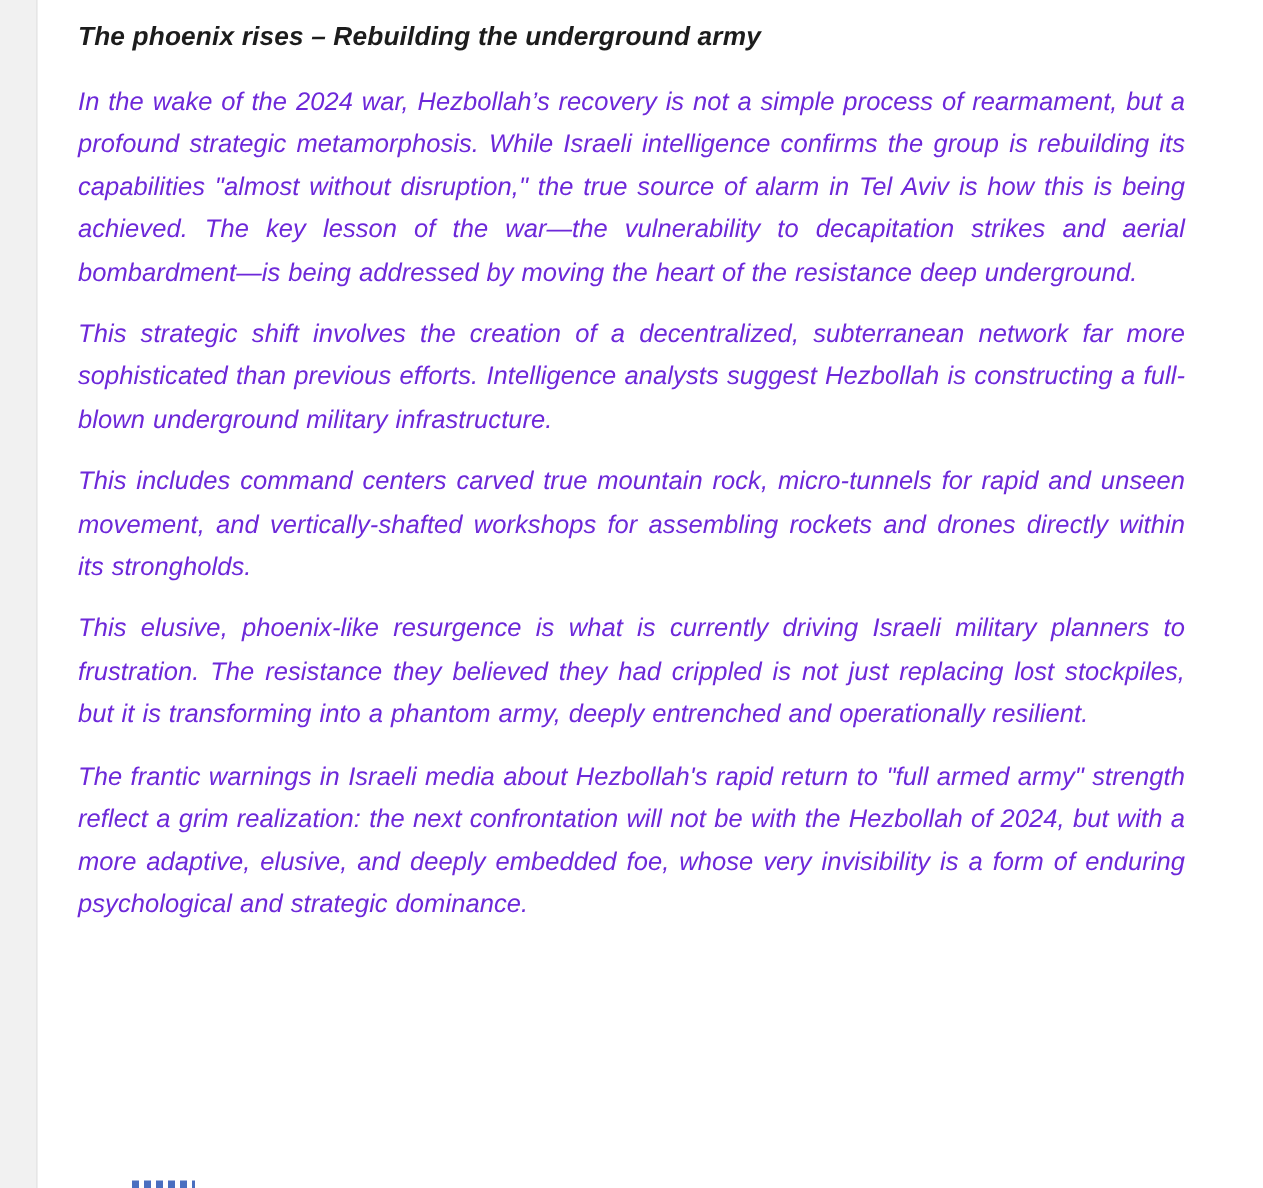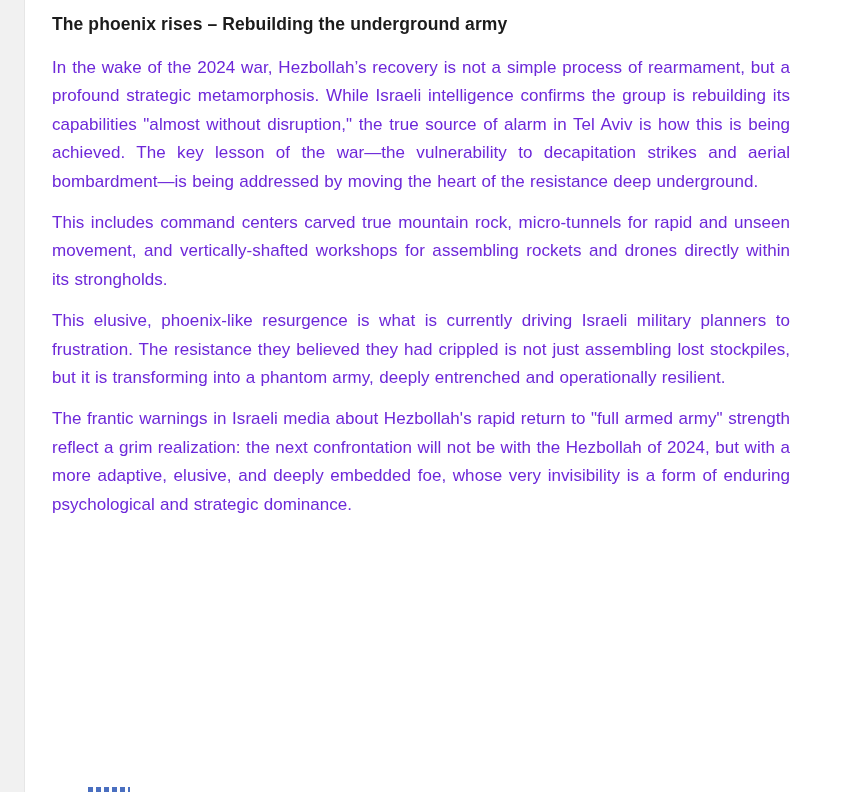--- a/index.html
+++ b/index.html
@@ -21,20 +21,21 @@
     width: 24px;
     height: 792px;
     background: #f1f1f1;
     border-right: 1px solid #e6e6e6;
   }
   .article {
     position: absolute;
     left: 52px;
     top: 12px;
     width: 738px;
+    font-style: italic;
   }
   .article h1 {
     margin: 0 0 18px 0;
     font-size: 17.5px;
     line-height: 24px;
     font-weight: 700;
     color: #1c1c1c;
     letter-spacing: 0.1px;
   }
   .article p {
@@ -65,22 +66,23 @@
 </head>
 <body>
 
 <div class="gutter"></div>
 
 <div class="article">
   <h1>The phoenix rises – Rebuilding the underground army</h1>
 
   <p>In the wake of the 2024 war, Hezbollah’s recovery is not a simple process of rearmament, but a profound strategic metamorphosis. While Israeli intelligence confirms the group is rebuilding its capabilities "almost without disruption," the true source of alarm in Tel Aviv is how this is being achieved. The key lesson of the war—the vulnerability to decapitation strikes and aerial bombardment—is being addressed by moving the heart of the resistance deep underground.</p>
 
+  <p>This strategic shift involves the creation of a decentralized, subterranean network far more sophisticated than previous efforts. Intelligence analysts suggest Hezbollah is constructing a full-blown underground military infrastructure.</p>
 
   <p>This includes command centers carved true mountain rock, micro-tunnels for rapid and unseen movement, and vertically-shafted workshops for assembling rockets and drones directly within its strongholds.</p>
 
 
-  <p>This elusive, phoenix-like resurgence is what is currently driving Israeli military planners to frustration. The resistance they believed they had crippled is not just assembling lost stockpiles, but it is transforming into a phantom army, deeply entrenched and operationally resilient.</p>
+  <p>This elusive, phoenix-like resurgence is what is currently driving Israeli military planners to frustration. The resistance they believed they had crippled is not just replacing lost stockpiles, but it is transforming into a phantom army, deeply entrenched and operationally resilient.</p>
 
   <p>The frantic warnings in Israeli media about Hezbollah's rapid return to "full armed army" strength reflect a grim realization: the next confrontation will not be with the Hezbollah of 2024, but with a more adaptive, elusive, and deeply embedded foe, whose very invisibility is a form of enduring psychological and strategic dominance.</p>
 </div>
 
 <div class="cutoff-link"></div>
 
 </body></html>

